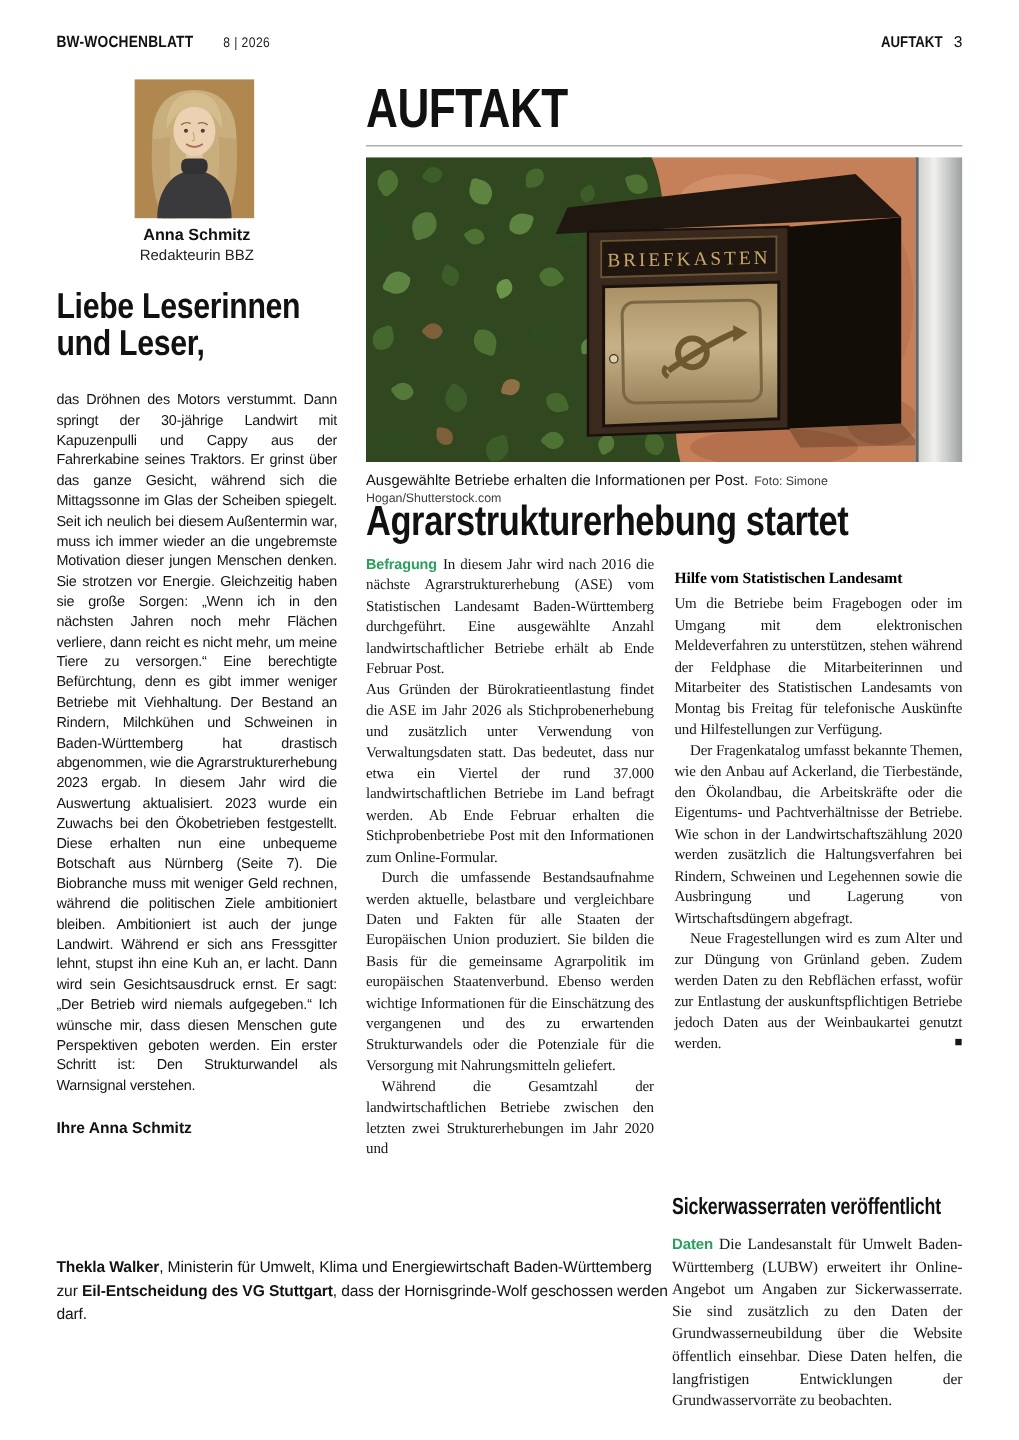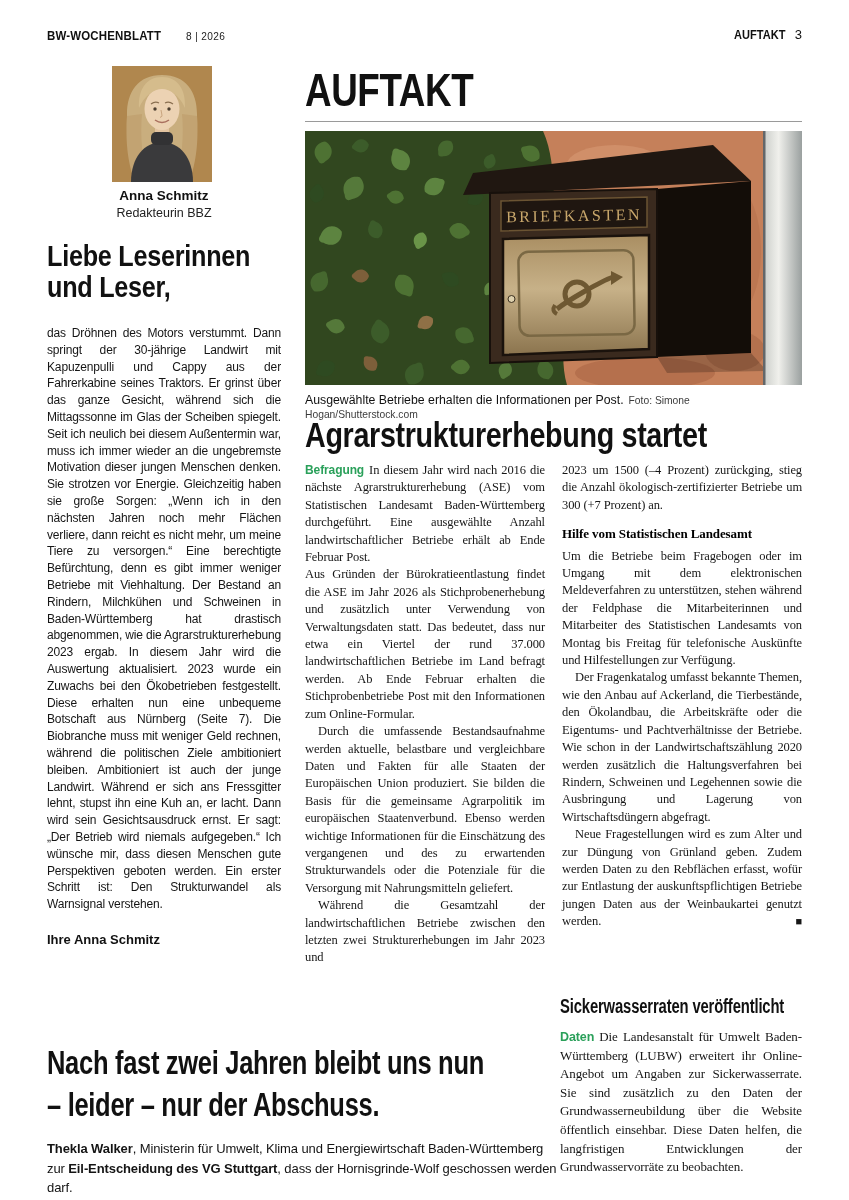--- a/index.html
+++ b/index.html
@@ -206,37 +206,32 @@
 
     <div class="art-headline">
       <span class="cond">Agrarstrukturerhebung startet</span>
     </div>
 
     <div class="art-cols">
       <div class="art-col">
         <p><span class="kicker">Befragung</span><span>In diesem Jahr wird nach 2016 die nächste Agrarstrukturerhebung (ASE) vom Statistischen Landesamt Baden-Württemberg durchgeführt. Eine ausgewählte Anzahl landwirtschaftlicher Betriebe erhält ab Ende Februar Post.</span></p>
         <p>Aus Gründen der Bürokratieentlastung findet die ASE im Jahr 2026 als Stichprobenerhebung und zusätzlich unter Verwendung von Verwaltungsdaten statt. Das bedeutet, dass nur etwa ein Viertel der rund 37.000 landwirtschaftlichen Betriebe im Land befragt werden. Ab Ende Februar erhalten die Stichprobenbetriebe Post mit den Informationen zum Online-Formular.</p>
         <p class="ind">Durch die umfassende Bestandsaufnahme werden aktuelle, belastbare und vergleichbare Daten und Fakten für alle Staaten der Europäischen Union produziert. Sie bilden die Basis für die gemeinsame Agrarpolitik im europäischen Staatenverbund. Ebenso werden wichtige Informationen für die Einschätzung des vergangenen und des zu erwartenden Strukturwandels oder die Potenziale für die Versorgung mit Nahrungsmitteln geliefert.</p>
-        <p class="ind">Während die Gesamtzahl der landwirtschaftlichen Betriebe zwischen den letzten zwei Strukturerhebungen im Jahr 2023 und</p>
+        <p class="ind">Während die Gesamtzahl der landwirtschaftlichen Betriebe zwischen den letzten zwei Strukturerhebungen im Jahr 2020 und</p>
       </div>
       <div class="art-col">
-        <p>2023 um 1500 (–4 Prozent) zurückging, stieg die Anzahl ökologisch-zertifizierter Betriebe um 300 (+7 Prozent) an.</p>
         <div class="art-subhead">Hilfe vom Statistischen Landesamt</div>
         <p>Um die Betriebe beim Fragebogen oder im Umgang mit dem elektronischen Meldeverfahren zu unterstützen, stehen während der Feldphase die Mitarbeiterinnen und Mitarbeiter des Statistischen Landesamts von Montag bis Freitag für telefonische Auskünfte und Hilfestellungen zur Verfügung.</p>
         <p class="ind">Der Fragenkatalog umfasst bekannte Themen, wie den Anbau auf Ackerland, die Tierbestände, den Ökolandbau, die Arbeitskräfte oder die Eigentums- und Pachtverhältnisse der Betriebe. Wie schon in der Landwirtschaftszählung 2020 werden zusätzlich die Haltungsverfahren bei Rindern, Schweinen und Legehennen sowie die Ausbringung und Lagerung von Wirtschaftsdüngern abgefragt.</p>
-        <p class="ind"><span>Neue Fragestellungen wird es zum Alter und zur Düngung von Grünland geben. Zudem werden Daten zu den Rebflächen erfasst, wofür zur Entlastung der auskunftspflichtigen Betriebe jungen Daten aus der Weinbaukartei genutzt werden.</span> <span class="endmark">■</span></p>
+        <p class="ind"><span>Neue Fragestellungen wird es zum Alter und zur Düngung von Grünland geben. Zudem werden Daten zu den Rebflächen erfasst, wofür zur Entlastung der auskunftspflichtigen Betriebe jedoch Daten aus der Weinbaukartei genutzt werden.</span> <span class="endmark">■</span></p>
       </div>
     </div>
   </div>
 
   <div class="quote-sec">
-    <div class="q-text">
-      <span class="cond">Nach fast zwei Jahren bleibt uns nun</span><br>
-      <span class="cond">– leider – nur der Abschuss.</span>
-    </div>
     <div class="q-attr">
       <b>Thekla Walker</b><span>, Ministerin für Umwelt, Klima und Energiewirtschaft Baden-Württemberg zur </span><b>Eil-Entscheidung des VG Stuttgart</b><span>, dass der Hornisgrinde-Wolf geschossen werden darf.</span>
     </div>
   </div>
 
   <div class="brief">
     <div class="brief-headline">
       <span class="cond">Sickerwasserraten veröffentlicht</span>
     </div>
     <div class="brief-body">

